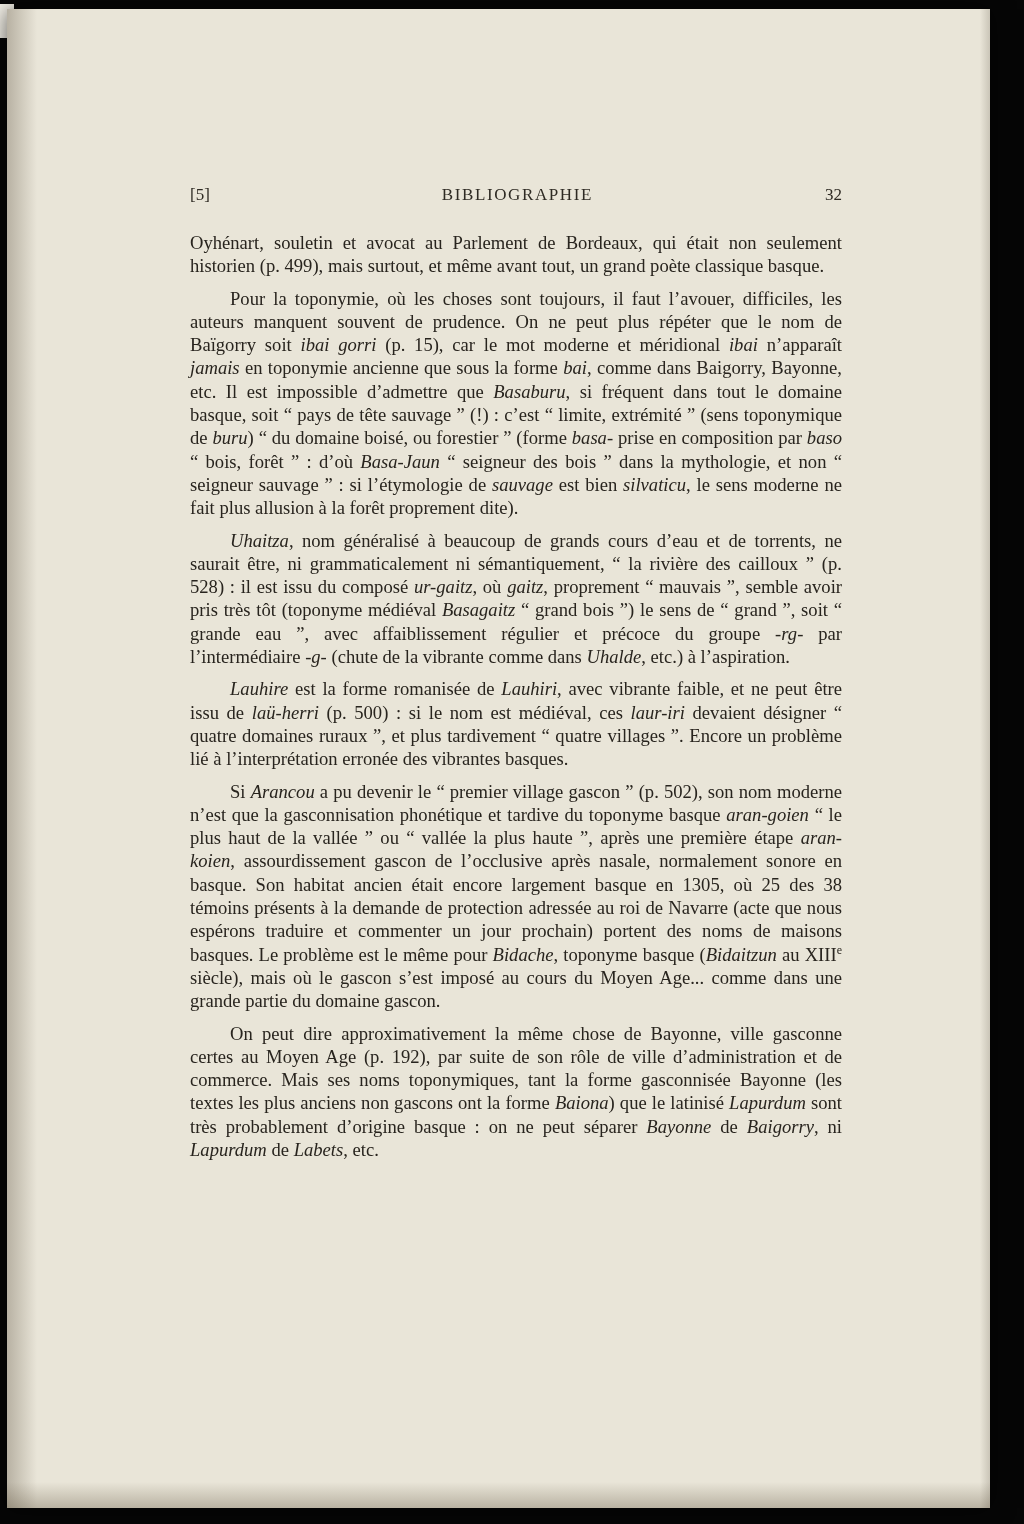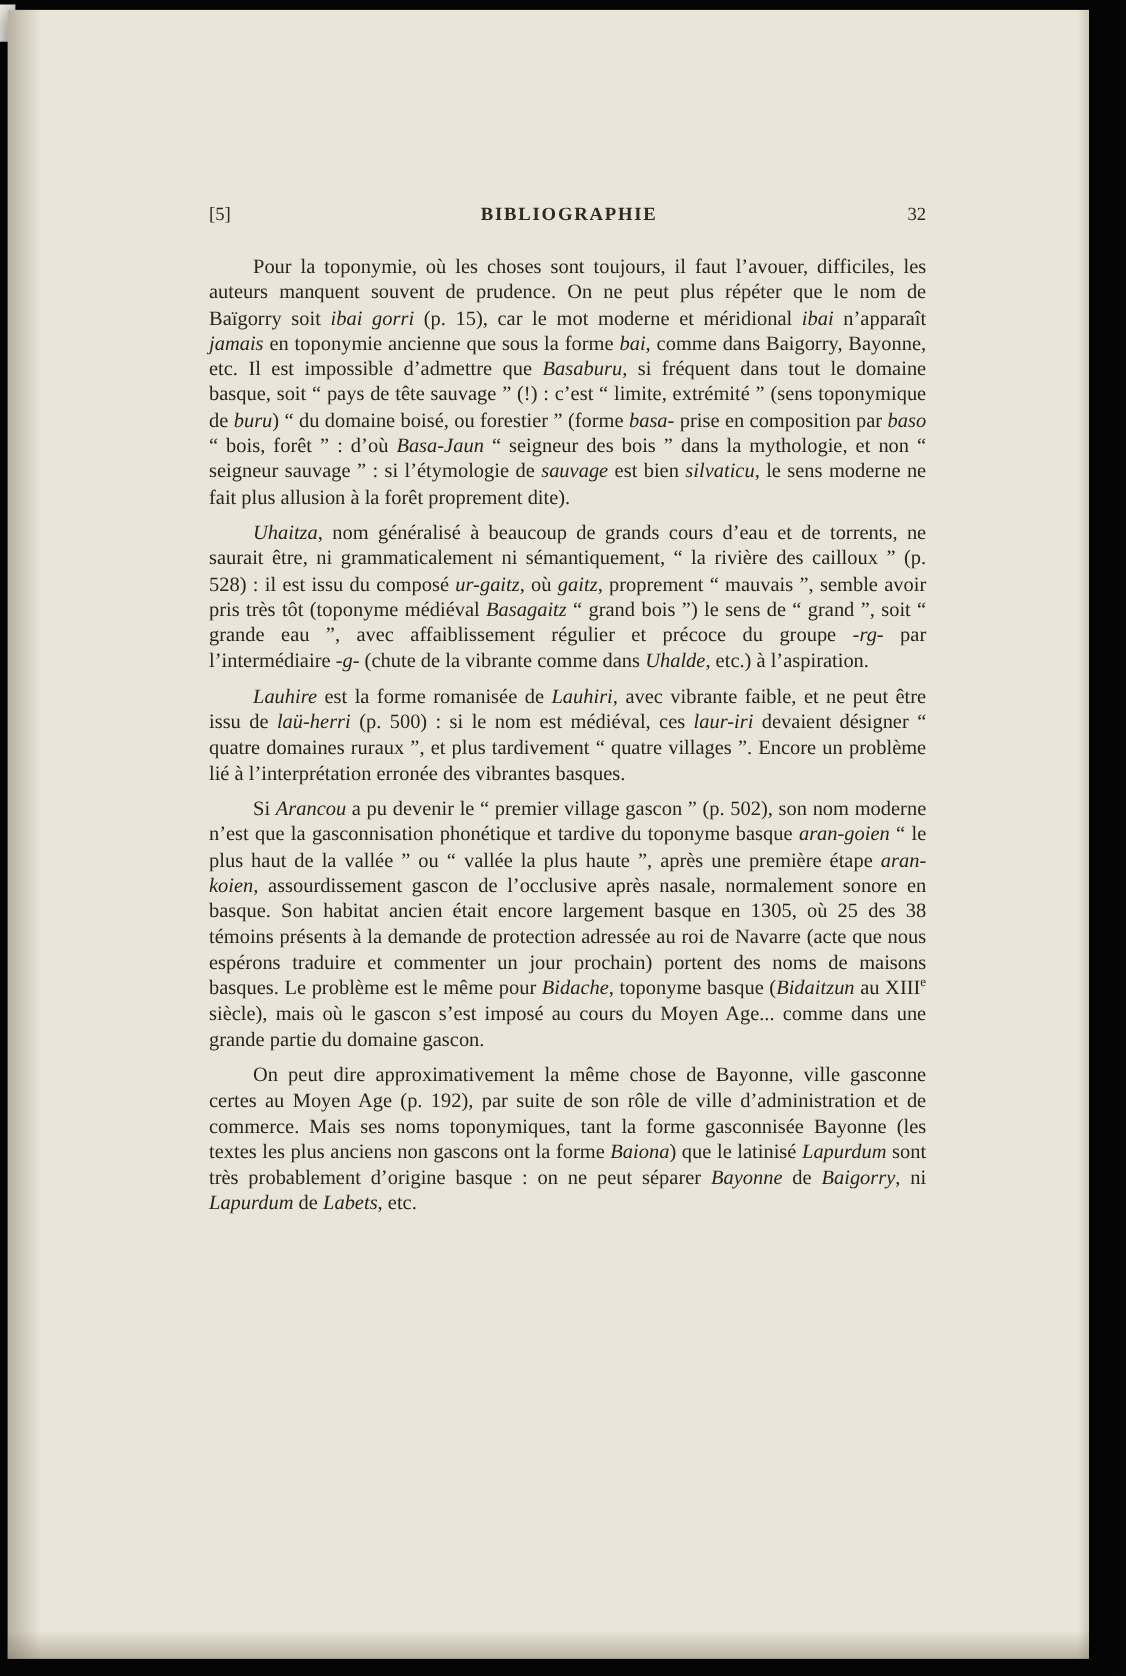--- a/index.html
+++ b/index.html
@@ -39,21 +39,21 @@
     pointer-events:none;
   }
   .content {
     position:absolute; left:183px; top:176px; width:652px;
   }
   .page-header {
     display:flex; justify-content:space-between; align-items:baseline;
     font-size:17px; color:#2e2a23;
     margin-bottom:26px;
   }
-  .header-title { letter-spacing:1.6px;font-weight:bold; }
+  .header-title { letter-spacing:1.6px; }
   .page-body p {
     margin:0;
     font-size:18.6px;
     line-height:23.3px;
     text-align:justify;
     color:#28241e;
   }
   .page-body p + p { margin-top:9px; }
   .page-body p.indent { text-indent:40px; }
   .page-body sup { font-size:12px; line-height:0; }
@@ -68,20 +68,21 @@
   <div class="right-shade"></div>
   <div class="bottom-shade"></div>
 
   <div class="content">
     <div class="page-header">
       <span>[5]</span>
       <span class="header-title">BIBLIOGRAPHIE</span>
       <span>32</span>
     </div>
     <div class="page-body">
+        <p><span>Oyhénart, souletin et avocat au Parlement de Bordeaux, qui était non seulement historien (p. 499), mais surtout, et même avant tout, un grand poète classique basque.</span></p>
         <p class="indent"><span>Pour la toponymie, où les choses sont toujours, il faut l’avouer, difficiles, les auteurs manquent souvent de prudence. On ne peut plus répéter que le nom de Baïgorry soit </span><span style="font-style: italic;">ibai gorri</span><span> (p. 15), car le mot moderne et méridional </span><span style="font-style: italic;">ibai</span><span> n’apparaît </span><span style="font-style: italic;">jamais</span><span> en toponymie ancienne que sous la forme </span><span style="font-style: italic;">bai</span><span>, comme dans Baigorry, Bayonne, etc. Il est impossible d’admettre que </span><span style="font-style: italic;">Basaburu</span><span>, si fréquent dans tout le domaine basque, soit “ pays de tête sauvage ” (!) : c’est “ limite, extrémité ” (sens toponymique de </span><span style="font-style: italic;">buru</span><span>) “ du domaine boisé, ou forestier ” (forme </span><span style="font-style: italic;">basa-</span><span> prise en composition par </span><span style="font-style: italic;">baso</span><span> “ bois, forêt ” : d’où </span><span style="font-style: italic;">Basa-Jaun</span><span> “ seigneur des bois ” dans la mythologie, et non “ seigneur sauvage ” : si l’étymologie de </span><span style="font-style: italic;">sauvage</span><span> est bien </span><span style="font-style: italic;">silvaticu</span><span>, le sens moderne ne fait plus allusion à la forêt proprement dite).</span></p>
         <p class="indent"><span style="font-style: italic;">Uhaitza</span><span>, nom généralisé à beaucoup de grands cours d’eau et de torrents, ne saurait être, ni grammaticalement ni sémantiquement, “ la rivière des cailloux ” (p. 528) : il est issu du composé </span><span style="font-style: italic;">ur-gaitz</span><span>, où </span><span style="font-style: italic;">gaitz</span><span>, proprement “ mauvais ”, semble avoir pris très tôt (toponyme médiéval </span><span style="font-style: italic;">Basagaitz</span><span> “ grand bois ”) le sens de “ grand ”, soit “ grande eau ”, avec affaiblissement régulier et précoce du groupe </span><span style="font-style: italic;">-rg-</span><span> par l’intermédiaire </span><span style="font-style: italic;">-g-</span><span> (chute de la vibrante comme dans </span><span style="font-style: italic;">Uhalde</span><span>, etc.) à l’aspiration.</span></p>
         <p class="indent"><span style="font-style: italic;">Lauhire</span><span> est la forme romanisée de </span><span style="font-style: italic;">Lauhiri</span><span>, avec vibrante faible, et ne peut être issu de </span><span style="font-style: italic;">laü-herri</span><span> (p. 500) : si le nom est médiéval, ces </span><span style="font-style: italic;">laur-iri</span><span> devaient désigner “ quatre domaines ruraux ”, et plus tardivement “ quatre villages ”. Encore un problème lié à l’interprétation erronée des vibrantes basques.</span></p>
         <p class="indent"><span>Si </span><span style="font-style: italic;">Arancou</span><span> a pu devenir le “ premier village gascon ” (p. 502), son nom moderne n’est que la gasconnisation phonétique et tardive du toponyme basque </span><span style="font-style: italic;">aran-goien</span><span> “ le plus haut de la vallée ” ou “ vallée la plus haute ”, après une première étape </span><span style="font-style: italic;">aran-koien</span><span>, assourdissement gascon de l’occlusive après nasale, normalement sonore en basque. Son habitat ancien était encore largement basque en 1305, où 25 des 38 témoins présents à la demande de protection adressée au roi de Navarre (acte que nous espérons traduire et commenter un jour prochain) portent des noms de maisons basques. Le problème est le même pour </span><span style="font-style: italic;">Bidache</span><span>, toponyme basque (</span><span style="font-style: italic;">Bidaitzun</span><span> au XIII</span><sup>e</sup><span> siècle), mais où le gascon s’est imposé au cours du Moyen Age... comme dans une grande partie du domaine gascon.</span></p>
         <p class="indent"><span>On peut dire approximativement la même chose de Bayonne, ville gasconne certes au Moyen Age (p. 192), par suite de son rôle de ville d’administration et de commerce. Mais ses noms toponymiques, tant la forme gasconnisée Bayonne (les textes les plus anciens non gascons ont la forme </span><span style="font-style: italic;">Baiona</span><span>) que le latinisé </span><span style="font-style: italic;">Lapurdum</span><span> sont très probablement d’origine basque : on ne peut séparer </span><span style="font-style: italic;">Bayonne</span><span> de </span><span style="font-style: italic;">Baigorry</span><span>, ni </span><span style="font-style: italic;">Lapurdum</span><span> de </span><span style="font-style: italic;">Labets</span><span>, etc.</span></p>
       </div>
   </div>
 </div>
 
 </body></html>

